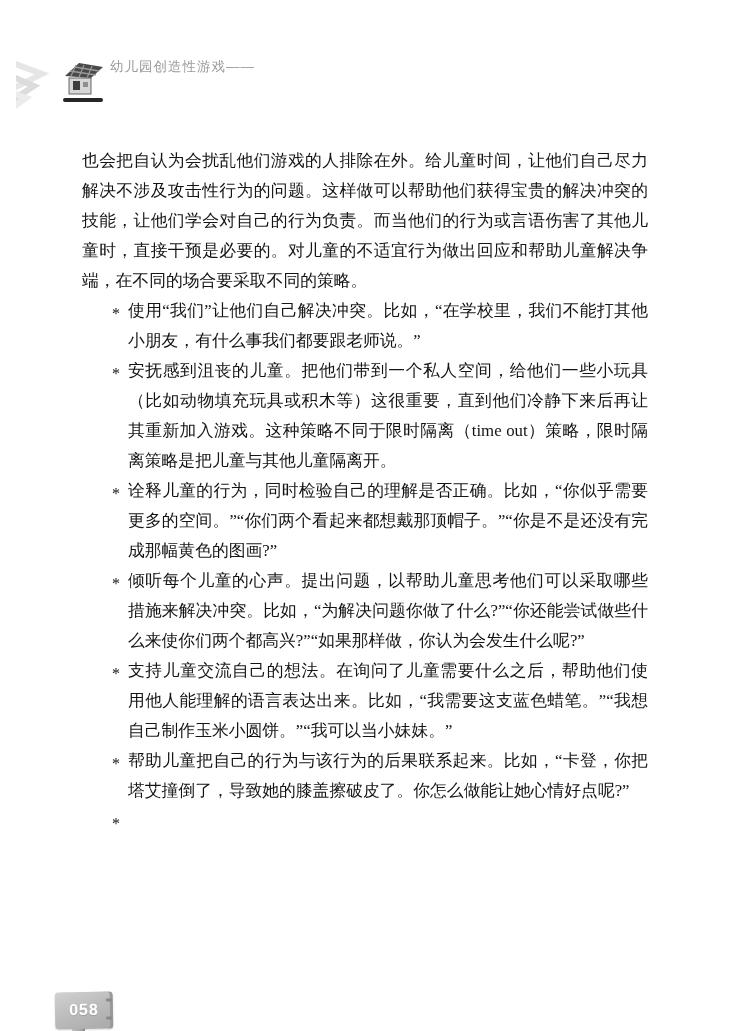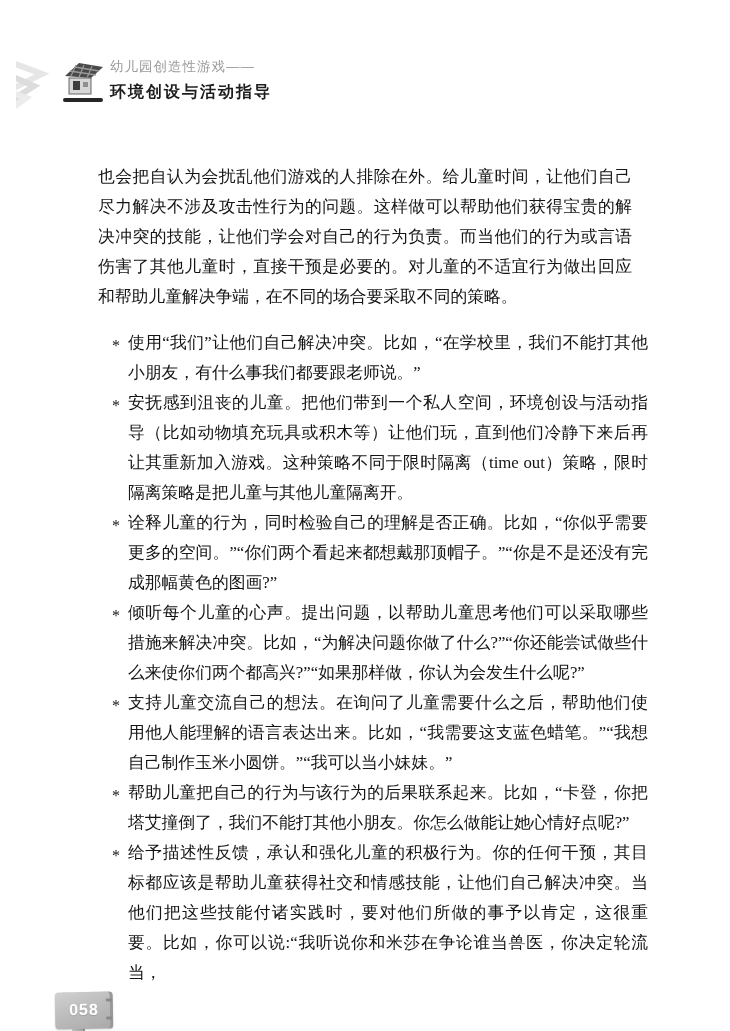--- a/index.html
+++ b/index.html
@@ -25,21 +25,21 @@
     font-size:16px;font-weight:bold;color:#1d1d1d;letter-spacing:2px;
     line-height:20px;margin-top:6px;
   }
   
   .body-text{
     position:absolute;left:82px;top:146px;width:566px;
     font-size:16.8px;line-height:30px;
     text-align:justify;
     color:#141414;
   }
-  .intro{margin:16px;}
+  .intro{margin:0;}
   .bullet-list{margin:0;padding:0;list-style:none;}
   .bullet{
     position:relative;
     margin:0 0 0 30px;
     padding-left:16px;
   }
   .bullet-marker{
     position:absolute;left:0;top:3px;
     font-size:16px;color:#141414;
   }
@@ -92,55 +92,53 @@
 
       <rect x="7" y="22" width="22" height="16" fill="#d6d6d6" stroke="#666" stroke-width="1"></rect>
       <rect x="11" y="25" width="7" height="9" fill="#3c3c3c"></rect>
       <rect x="21" y="26" width="5" height="5" fill="#8f8f8f"></rect>
 
       <rect x="1" y="42" width="40" height="4" rx="2" fill="#262626"></rect>
     </svg>
 
     <div class="header-titles">
       <div class="header-line1">幼儿园创造性游戏——</div>
-      <div class="header-line2">环境创设与活动指导</div>
     </div>
   </div>
 
   <div class="body-text">
     <p class="intro">也会把自认为会扰乱他们游戏的人排除在外。给儿童时间，让他们自己尽力解决不涉及攻击性行为的问题。这样做可以帮助他们获得宝贵的解决冲突的技能，让他们学会对自己的行为负责。而当他们的行为或言语伤害了其他儿童时，直接干预是必要的。对儿童的不适宜行为做出回应和帮助儿童解决争端，在不同的场合要采取不同的策略。</p>
 
     <ul class="bullet-list">
       <li class="bullet">
         <span class="bullet-marker">*</span>
         <span>使用“我们”让他们自己解决冲突。比如，“在学校里，我们不能打其他小朋友，有什么事我们都要跟老师说。”</span>
       </li>
       <li class="bullet">
         <span class="bullet-marker">*</span>
-        <span>安抚感到沮丧的儿童。把他们带到一个私人空间，环境创设与活动指导（比如动物填充玩具或积木等）让他们玩，直到他们冷静下来后再让其重新加入游戏。这种策略不同于限时隔离（time out）策略，限时隔离策略是把儿童与其他儿童隔离开。</span>
+        <span>安抚感到沮丧的儿童。把他们带到一个私人空间，给他们一些小玩具（比如动物填充玩具或积木等）这很重要，直到他们冷静下来后再让其重新加入游戏。这种策略不同于限时隔离（time out）策略，限时隔离策略是把儿童与其他儿童隔离开。</span>
       </li>
       <li class="bullet">
         <span class="bullet-marker">*</span>
         <span>诠释儿童的行为，同时检验自己的理解是否正确。比如，“你似乎需要更多的空间。”“你们两个看起来都想戴那顶帽子。”“你是不是还没有完成那幅黄色的图画?”</span>
       </li>
       <li class="bullet">
         <span class="bullet-marker">*</span>
         <span>倾听每个儿童的心声。提出问题，以帮助儿童思考他们可以采取哪些措施来解决冲突。比如，“为解决问题你做了什么?”“你还能尝试做些什么来使你们两个都高兴?”“如果那样做，你认为会发生什么呢?”</span>
       </li>
       <li class="bullet">
         <span class="bullet-marker">*</span>
         <span>支持儿童交流自己的想法。在询问了儿童需要什么之后，帮助他们使用他人能理解的语言表达出来。比如，“我需要这支蓝色蜡笔。”“我想自己制作玉米小圆饼。”“我可以当小妹妹。”</span>
       </li>
       <li class="bullet">
         <span class="bullet-marker">*</span>
-        <span>帮助儿童把自己的行为与该行为的后果联系起来。比如，“卡登，你把塔艾撞倒了，我们不能打其他小朋友。你怎么做能让她心情好点呢?”</span>
+        <span>帮助儿童把自己的行为与该行为的后果联系起来。比如，“卡登，你把塔艾撞倒了，导致她的膝盖擦破皮了。你怎么做能让她心情好点呢?”</span>
       </li>
       <li class="bullet">
         <span class="bullet-marker">*</span>
-        <span>给予描述性反馈，承认和强化儿童的积极行为。你的任何干预，其目标都应该是帮助儿童获得社交和情感技能，让他们自己解决冲突。当他们把这些技能付诸实践时，要对他们所做的事予以肯定，这很重要。比如，你可以说:“我听说你和米莎在争论谁当兽医，你决定轮流当，</span>
       </li>
     </ul>
   </div>
 
   <div class="page-tab">
     <div class="tab-post"></div>
     <div class="tab-plate">
       <div class="tab-notch n1"></div>
       <div class="tab-notch n2"></div>
       <div class="tab-number">058</div>

